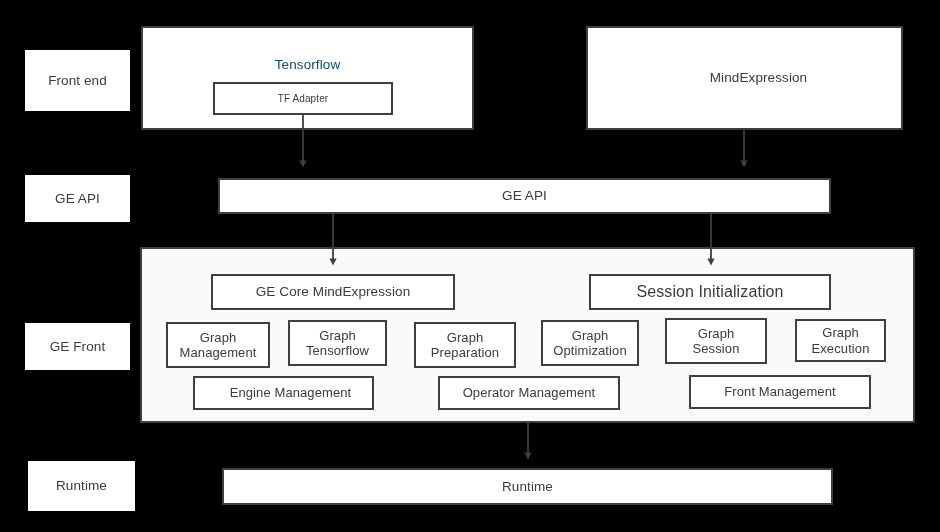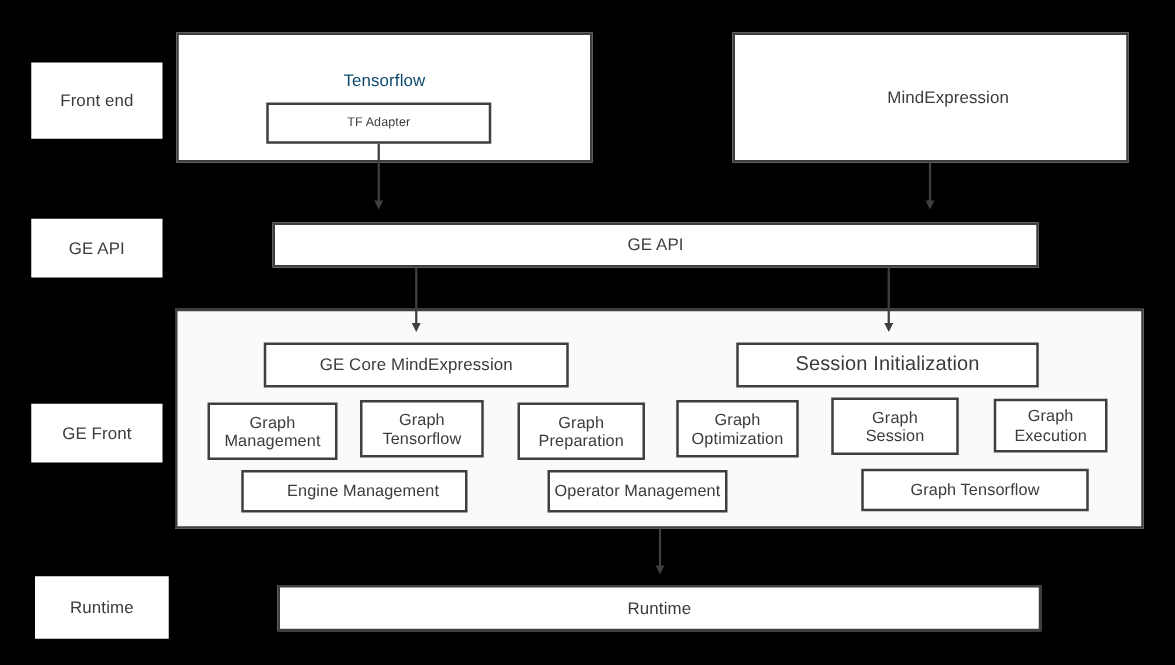--- a/index.html
+++ b/index.html
@@ -114,26 +114,26 @@
 
   <div class="node" style="left:795px;top:319px;width:91px;height:43px;font-size:13px;flex-direction:column;">
     <span>Graph</span>
     <span>Execution</span>
   </div>
 
   <div class="node" style="left:193px;top:376px;width:181px;height:34px;font-size:13px;padding-left:14px;">
     <span>Engine Management</span>
   </div>
 
-  <div class="node" style="left:438px;top:376px;width:144px;height:34px;font-size:13px;">
+  <div class="node" style="left:438px;top:376px;width:182px;height:34px;font-size:13px;">
     <span>Operator Management</span>
   </div>
 
   <div class="node" style="left:689px;top:375px;width:182px;height:34px;font-size:13px;">
-    <span>Graph Tensorflow</span>
+    <span>Front Management</span>
   </div>
 
   <div class="node" style="left:222px;top:468px;width:611px;height:37px;font-size:13.5px;">
     <span>Runtime</span>
   </div>
 
   <svg class="connectors" viewBox="0 0 940 532" width="940" height="532">
     <defs>
       <marker id="arrow" markerWidth="9" markerHeight="9" refX="4.2" refY="4.2" orient="auto" markerUnits="userSpaceOnUse">
         <path d="M0.6,0.6 L7.8,4.2 L0.6,7.8 z" fill="#3f3f3f"></path>

